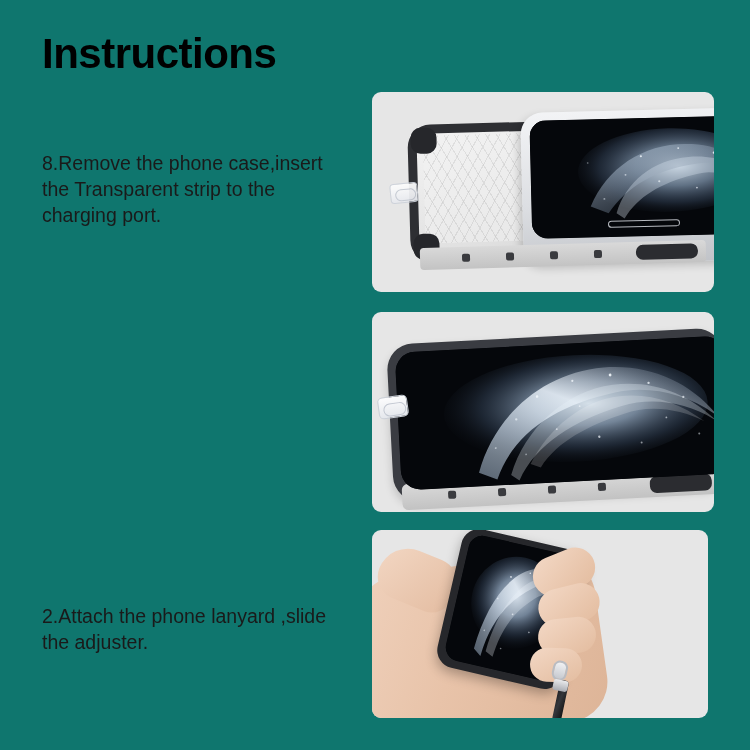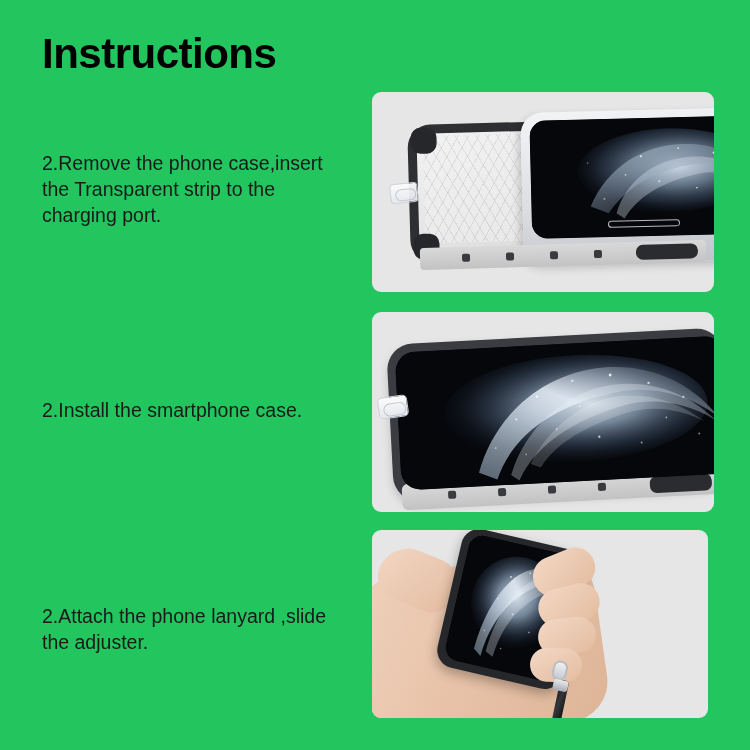--- a/index.html
+++ b/index.html
@@ -2,21 +2,21 @@
 <html><head>
 <meta charset="utf-8">
 <style>
   * { box-sizing: border-box; margin: 0; padding: 0; }
   html, body {
     width: 750px; height: 750px;
     background: #ffffff;
     font-family: "Liberation Sans", sans-serif;
     overflow: hidden;
   }
-  .page { position: relative; width: 750px; height: 750px; background: #22c55e; }
+  .page { position: relative; width: 750px; height: 750px; background: #0f766e; }
 
   
   .page-title {
     position: absolute;
     left: 42px; top: 30px;
     font-size: 42px;
     font-weight: bold;
     letter-spacing: -0.5px;
     color: #000;
     line-height: 1.15;
@@ -271,21 +271,21 @@
   .wave-wrap { position:absolute; inset:0; }
   .wave-wrap svg { width: 100%; height: 100%; display:block; }
 </style>
 </head>
 <body>
 
 <div class="page">
 
   <div class="page-title">Instructions</div>
 
-  <div class="step-text" id="step-text-1">2.Remove the phone case,insert
+  <div class="step-text" id="step-text-1">8.Remove the phone case,insert
 the Transparent strip to the
 charging port.</div>
 
   <div class="panel" id="panel-1">
     <div class="panel-inner">
 
       <div class="case1-body"></div>
       <div class="honeycomb"></div>
       <div class="case1-bumper">
         <span class="corner-tr"></span>
@@ -334,21 +334,20 @@
         <span class="dot" style="left:42px"></span>
         <span class="dot" style="left:86px"></span>
         <span class="dot" style="left:130px"></span>
         <span class="dot" style="left:174px"></span>
         <span class="dark-strip"></span>
       </div>
       <div class="speaker-line"></div>
     </div>
   </div>
 
-  <div class="step-text" id="step-text-2">2.Install the smartphone case.</div>
 
   <div class="panel" id="panel-2">
     <div class="panel-inner">
       <div class="case2-bumper"></div>
       <div class="case2-bottomrail">
         <span class="dot" style="left:46px;top:9px"></span>
         <span class="dot" style="left:96px;top:9px"></span>
         <span class="dot" style="left:146px;top:9px"></span>
         <span class="dot" style="left:196px;top:9px"></span>
         <span class="dark-strip" style="top:5px;right:10px;height:17px"></span>

